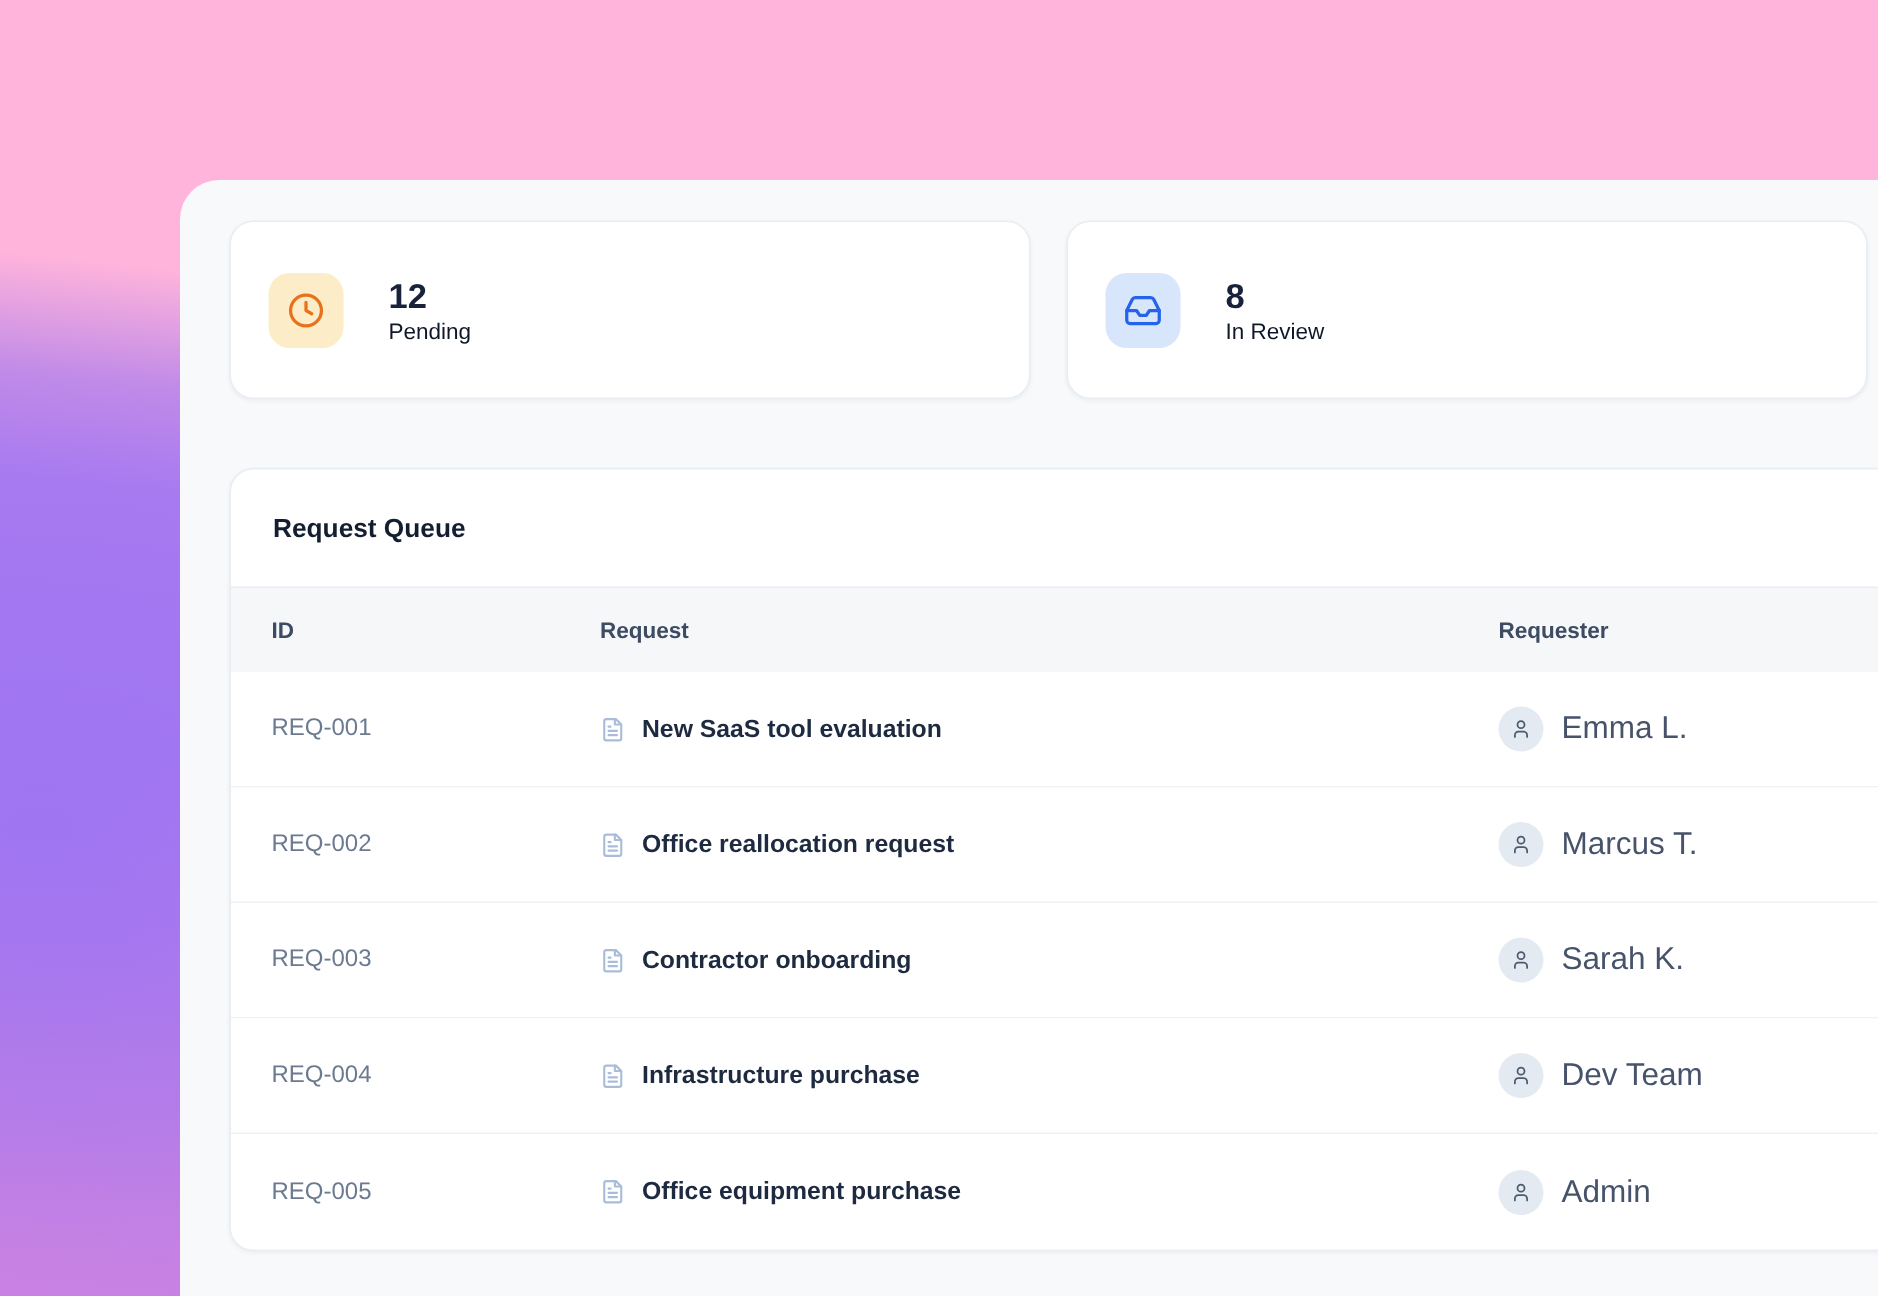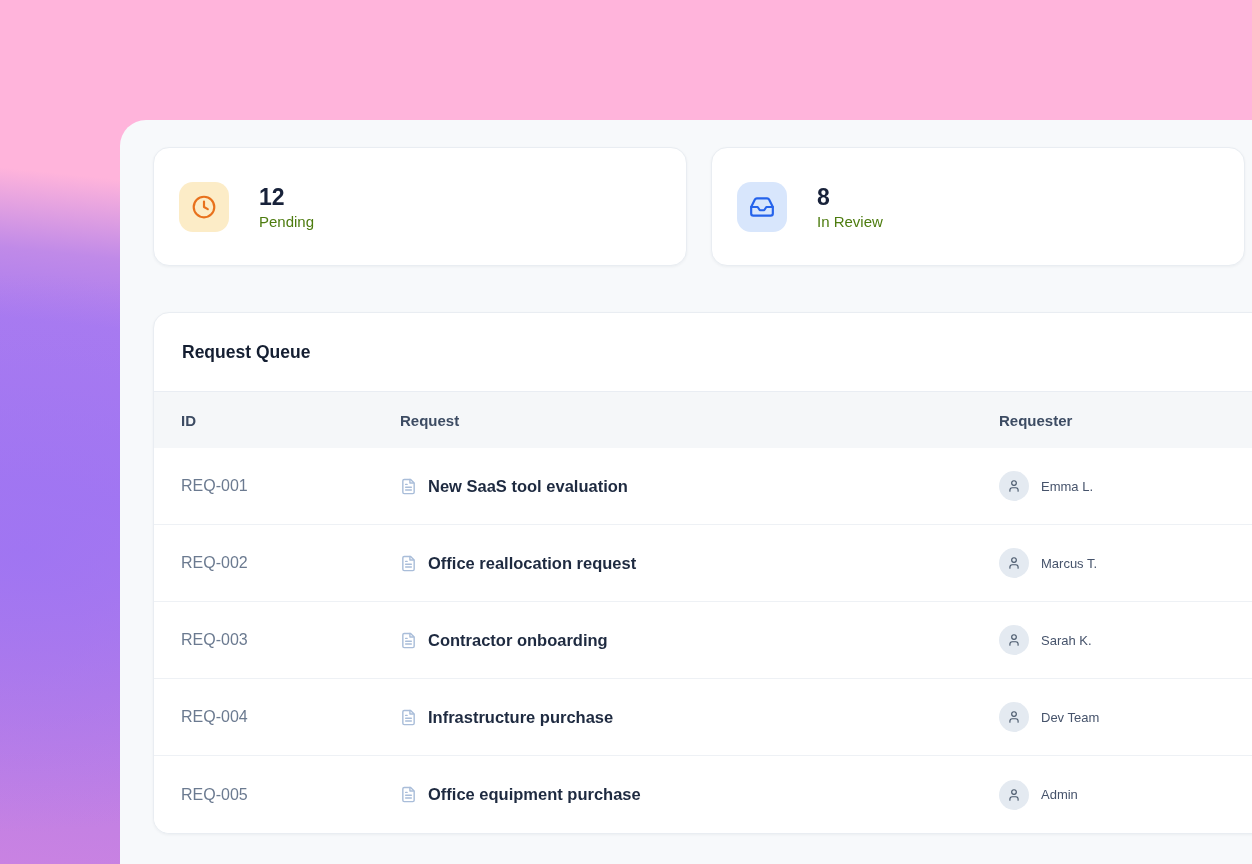--- a/index.html
+++ b/index.html
@@ -32,21 +32,21 @@
     display:flex; align-items:center;
     padding-left:25px; gap:30px;
   }
   .stat-badge {
     width:50px; height:50px; border-radius:14px;
     display:flex; align-items:center; justify-content:center;
     flex:0 0 auto;
   }
   .stat-badge svg { fill:none; stroke-width:2; stroke-linecap:round; stroke-linejoin:round; }
   .stat-value { font-size:23px; font-weight:700; color:#18223a; line-height:1.25; }
-  .stat-label { font-size:15px; color:#4d7c0f; margin-top:2px; }
+  .stat-label { font-size:15px; color:#0f172a; margin-top:2px; }
 
   
   .table-card {
     width:1240px;
     background:#ffffff;
     border:1px solid #e9edf2;
     border-radius:16px;
     box-shadow:0 1px 3px rgba(20,30,55,.05);
     overflow:hidden;
   }
@@ -81,21 +81,21 @@
   .req-text { font-size:16.5px; font-weight:600; color:#1e2a40; }
 
   .requester-cell { display:flex; align-items:center; gap:12px; }
   .avatar {
     width:30px; height:30px; border-radius:50%;
     background:#e4eaf1;
     display:flex; align-items:center; justify-content:center;
     flex:0 0 auto;
   }
   .avatar svg { fill:none; stroke:#4b5a6d; stroke-width:2; stroke-linecap:round; stroke-linejoin:round; }
-  .requester-name { font-size:13px; color:#46536b; }
+  .requester-name { font-size:21px; color:#46536b; }
 </style>
 </head>
 <body>
 
 <div class="panel">
 
   <div class="stats-row">
 
     <div class="stat-card">
       <div class="stat-badge" style="background: rgb(252, 236, 199);">

